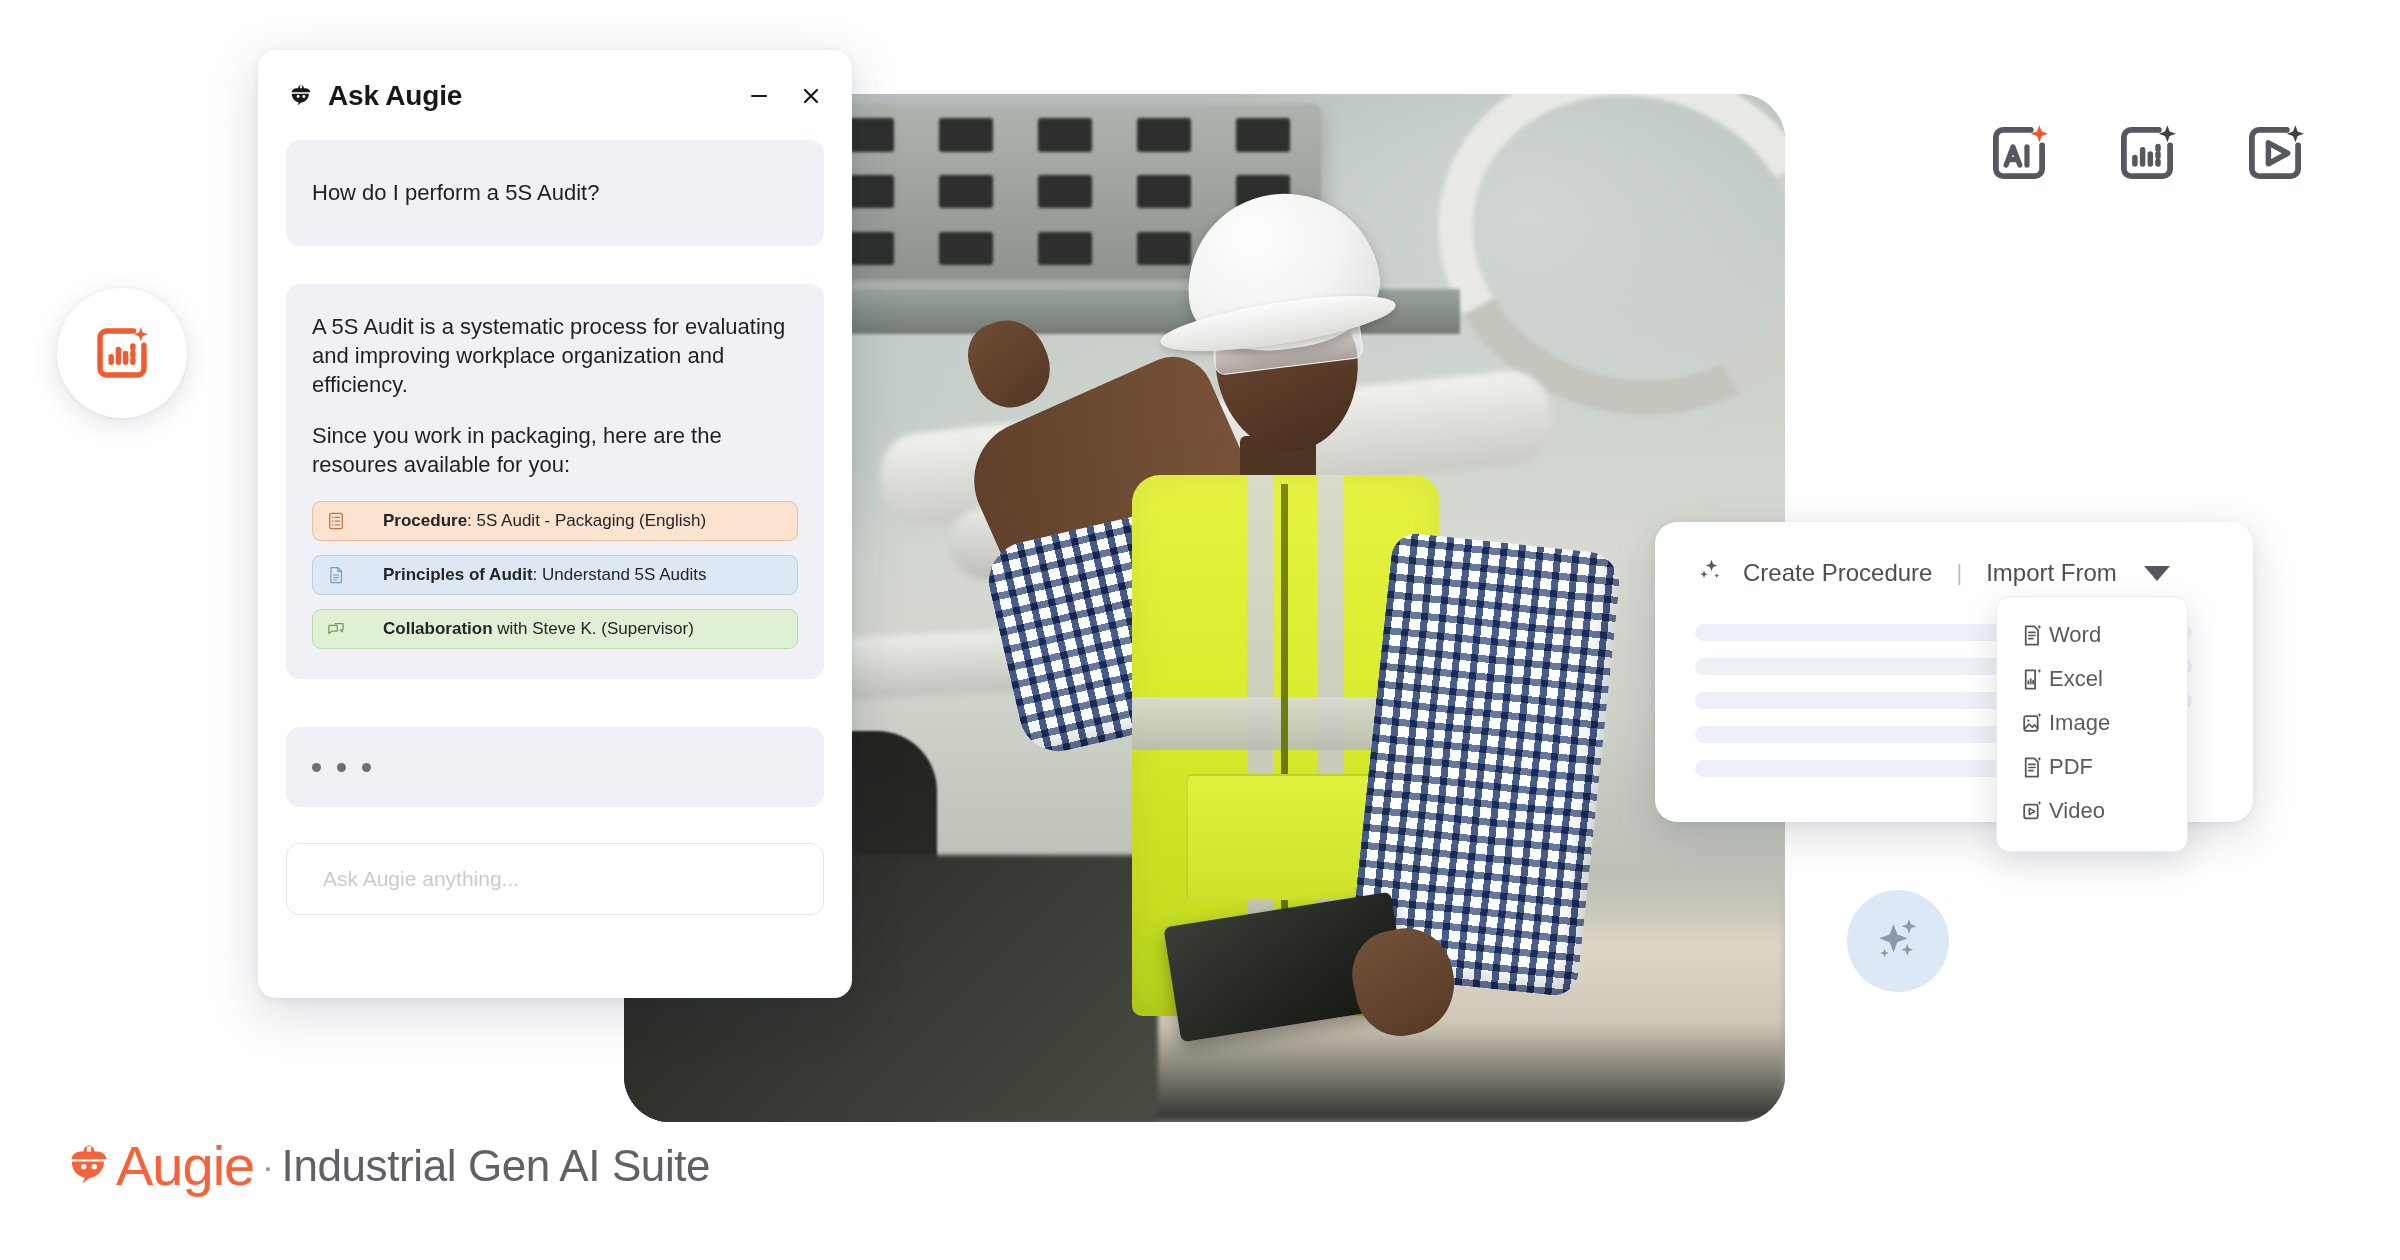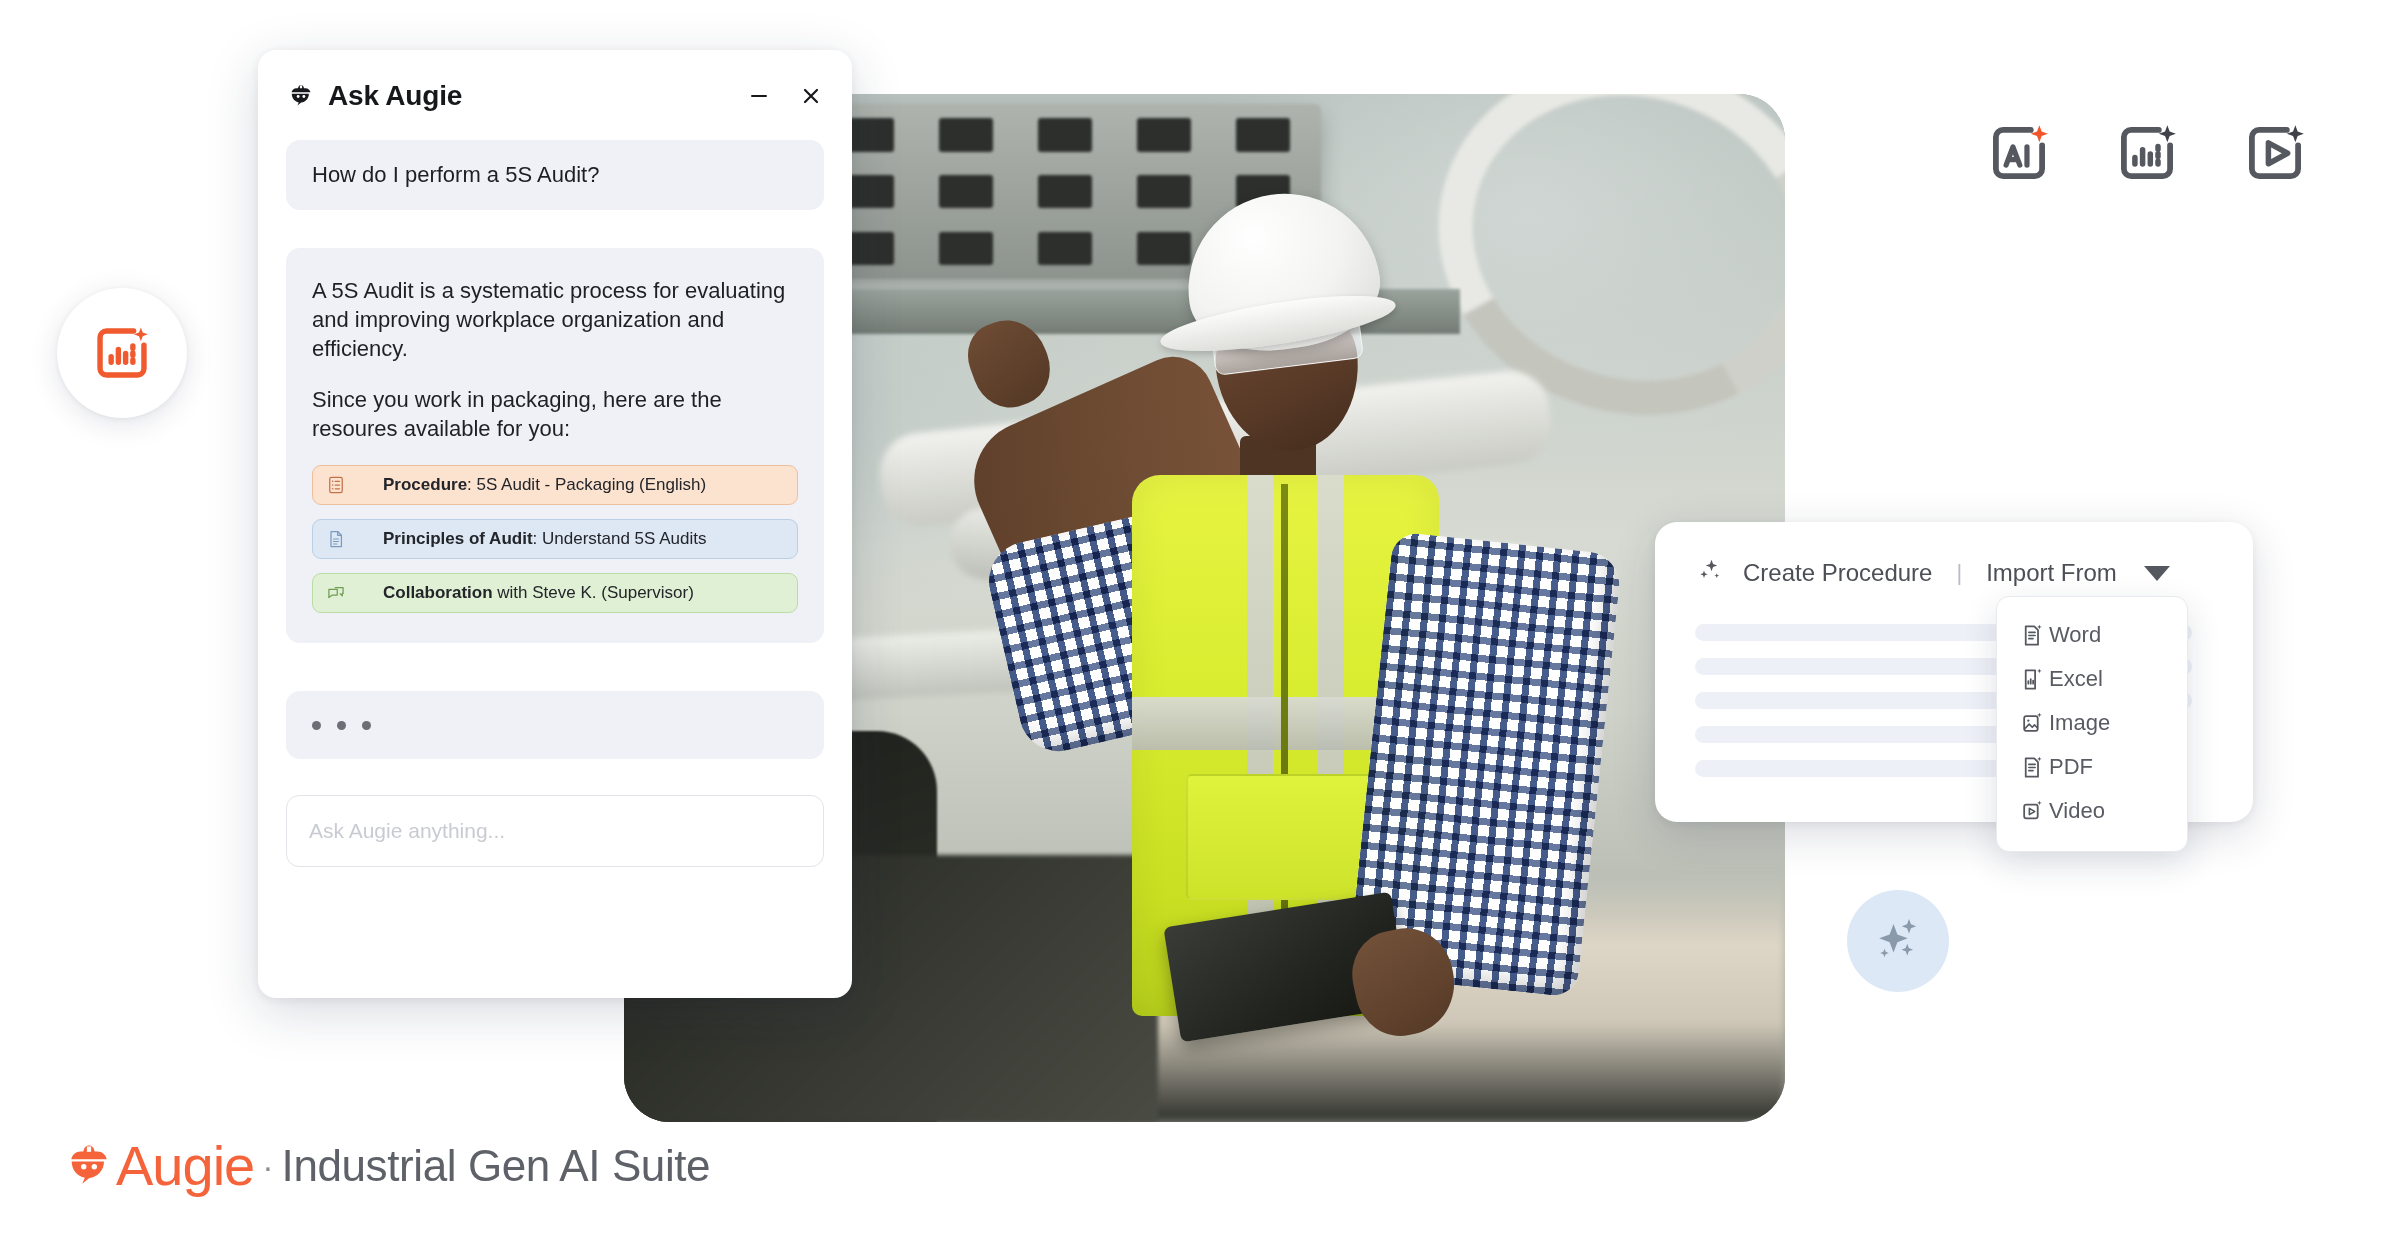--- a/index.html
+++ b/index.html
@@ -200,21 +200,21 @@
     padding-top: 6px;
   }
   .chat-title {
     font-size: 28px; font-weight: 700; color: #17181b; letter-spacing: -.2px;
   }
   .chat-winbtns { margin-left:auto; display:flex; align-items:center; gap: 26px; }
   .winbtn { width: 26px; height: 26px; display:flex; align-items:center; justify-content:center; cursor:pointer; }
 
   .bubble {
     background: #f0f1f7; border-radius: 14px;
-    padding: 22px 26px; color:#1d1f24;
+    padding: 40px 26px; color:#1d1f24;
   }
   .bubble.user { margin-top: 4px; font-size: 22px; }
   .bubble.bot  { margin-top: 38px; padding: 28px 26px 30px; }
   .bubble.bot p { font-size: 22px; line-height: 1.32; color:#1e2025; }
   .bubble.bot p + p { margin-top: 22px; }
 
   .chips { margin-top: 22px; display:flex; flex-direction:column; gap: 14px; }
   .chip {
     display:flex; align-items:center; gap: 12px;
     border-radius: 9px; padding: 8px 12px;
@@ -227,21 +227,21 @@
   .chip-ico { width:22px; height:22px; flex:0 0 22px; display:flex; align-items:center; justify-content:center; }
 
   .bubble.typing {
     margin-top: 48px; height: 68px; display:flex; align-items:center; gap: 16px; padding-left: 26px;
   }
   .dot { width:9px; height:9px; border-radius:50%; background:#6d6f76; }
 
   .chat-input {
     margin-top: 36px; height: 72px;
     border:1px solid #e3e4ea; border-radius: 13px;
-    display:flex; align-items:center; padding: 0 22px;
+    display:flex; align-items:center; padding: 0 36px;
     font-size: 21px; color:#c9cbd2;
   }
 
   
   .icon-row { position:absolute; right: 90px; top: 118px; display:flex; gap: 58px; align-items:center; }
   .icon-btn { width: 70px; height: 70px; display:flex; align-items:center; justify-content:center; cursor:pointer; }
 
   
   .cp-panel {
     position:absolute; left: 1655px; top: 522px;

